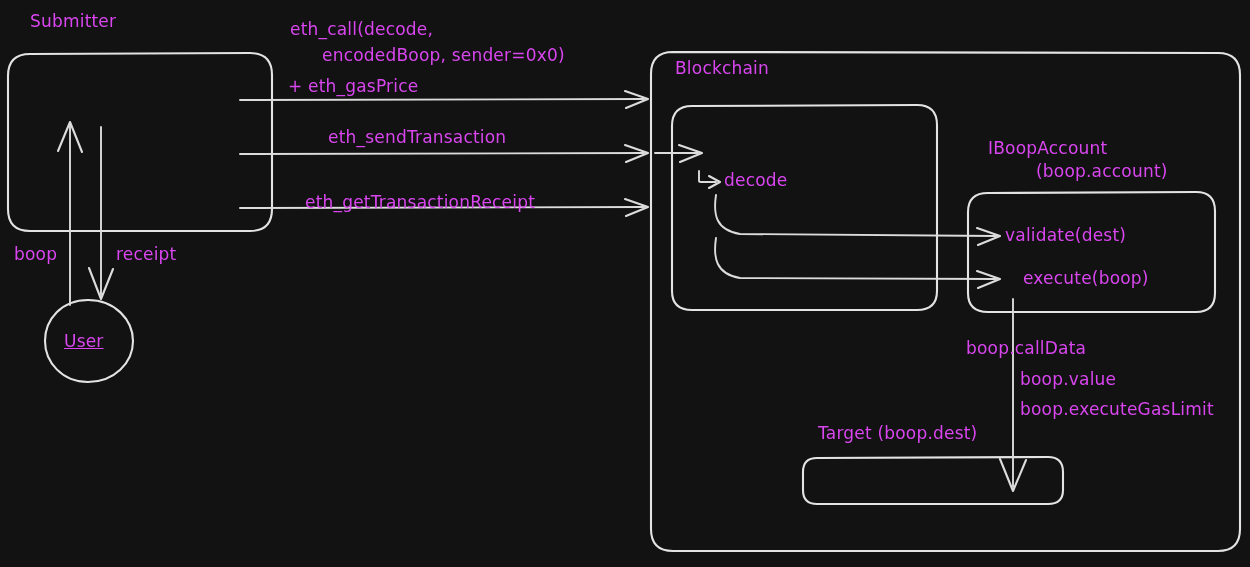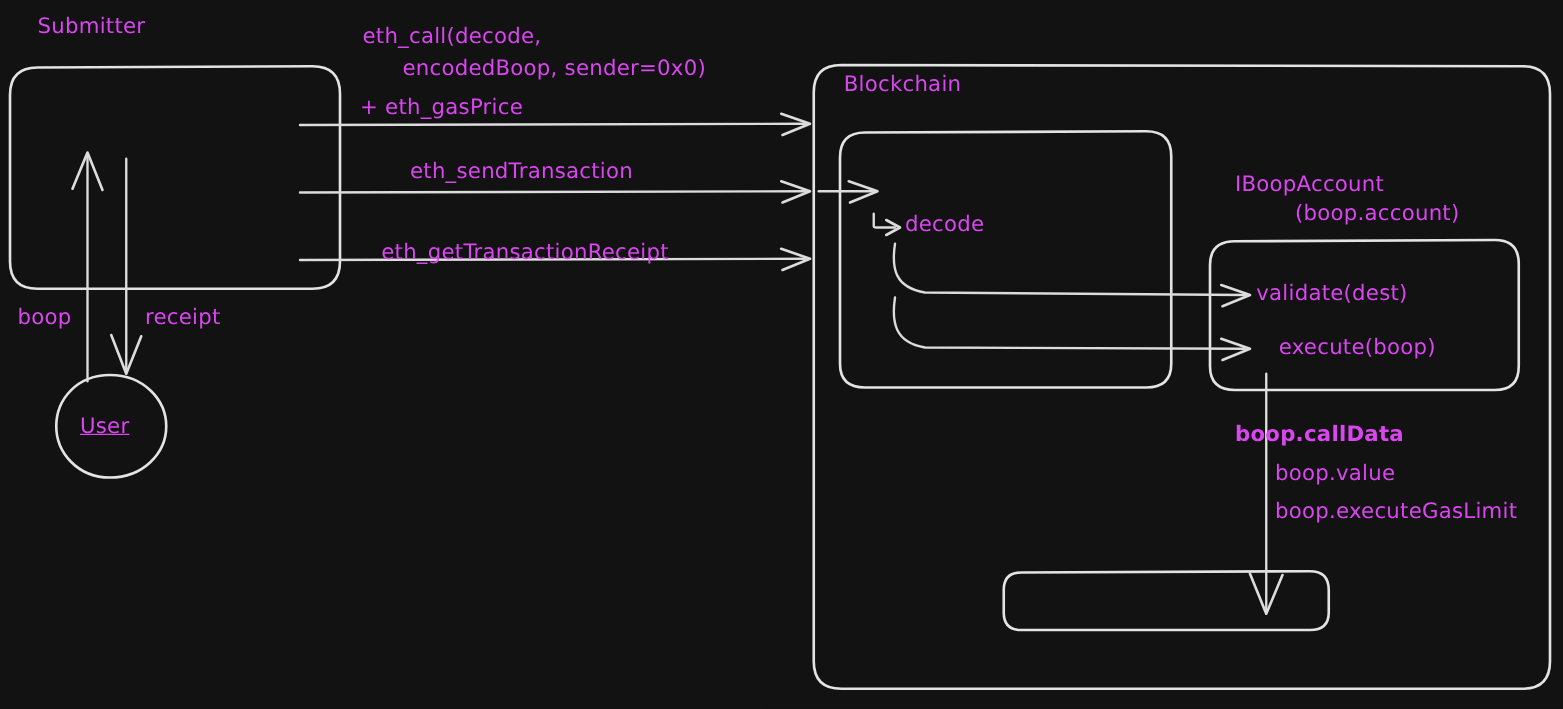--- a/index.html
+++ b/index.html
@@ -112,20 +112,21 @@
   <div class="lbl" style="left:724px; top:169px;">decode</div>
 
   <div class="lbl" style="left:988px; top:137px;">IBoopAccount</div>
 
   <div class="lbl" style="left:988px; top:160px;margin-left:48px;">(boop.account)</div>
 
   <div class="lbl" style="left:1005px; top:224px;">validate(dest)</div>
 
   <div class="lbl" style="left:1005px; top:267px;margin-left:18px;">execute(boop)</div>
 
-  <div class="lbl" style="left:988px; top:337px;font-weight:bold;">boop.callData</div>
+  <div class="lbl" style="left:966px; top:337px;">boop.callData</div>
 
   <div class="lbl" style="left:1020px; top:368px;">boop.value</div>
 
   <div class="lbl" style="left:1020px; top:398px;">boop.executeGasLimit</div>
 
+  <div class="lbl" style="left:818px; top:422px;">Target (boop.dest)</div>
 
 </div>
 
 </body></html>

